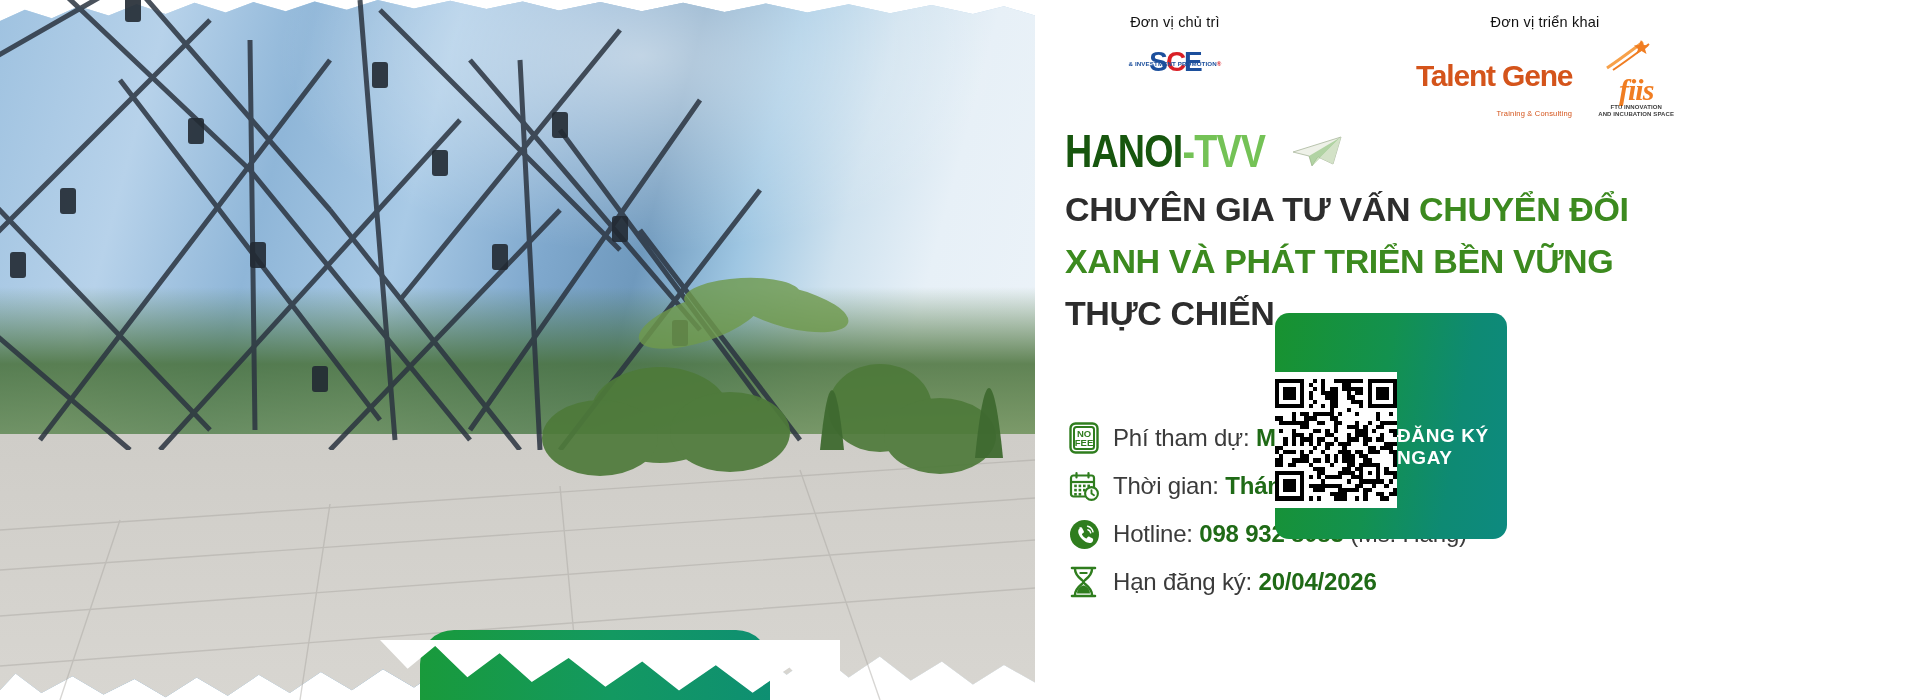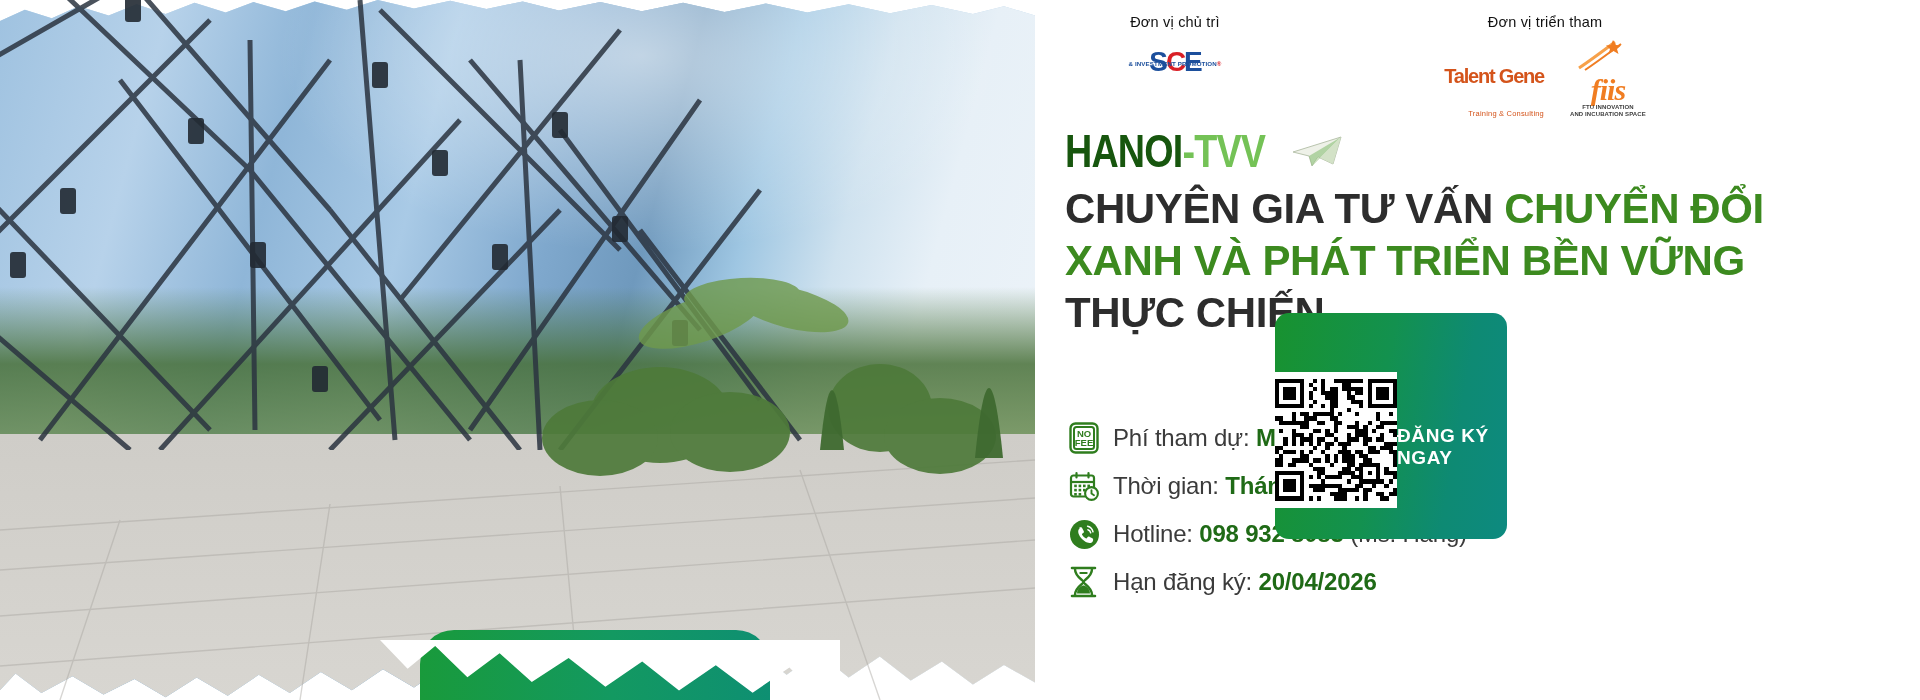--- a/index.html
+++ b/index.html
@@ -87,21 +87,21 @@
   .sce-tag{
     position:absolute;left:4px;top:20px;width:112px;text-align:center;
     font-size:6.2px;font-weight:bold;color:#1c4f9c;letter-spacing:.1px;white-space:nowrap;
   }
   .sce-tag .reg{color:#d91f26;}
 
   
   .impl-logos{display:flex;align-items:flex-end;justify-content:center;gap:26px;margin-top:8px;}
   .tg{position:relative;text-align:left;}
   .tg-main{
-    font-family:"Liberation Sans", sans-serif;font-weight:bold;font-size:20px;
+    font-family:"Liberation Sans", sans-serif;font-weight:bold;font-size:30px;
     color:#d4541b;letter-spacing:-1.2px;line-height:30px;
   }
   .tg-sub{font-size:7.5px;color:#d4541b;text-align:right;letter-spacing:.2px;margin-top:18px;}
   .fiis{position:relative;text-align:center;}
   .fiis-main{
     font-family:"Liberation Serif", serif;font-weight:bold;font-style:italic;
     font-size:30px;color:#f07d22;line-height:28px;letter-spacing:-1px;
   }
   .fiis-sub{font-size:6px;font-weight:bold;color:#3d3d3d;line-height:7px;letter-spacing:.1px;}
 
@@ -113,21 +113,21 @@
     transform:scaleX(.82);transform-origin:left center;white-space:nowrap;
   }
   .brand-dark{color:#17560e;}
   .brand-light{color:#74c256;}
   .plane{margin-left:-46px;}
 
   
   .headline{
     position:absolute;left:30px;top:183px;width:800px;
     font-family:"Liberation Sans", sans-serif;font-weight:bold;
-    font-size:42px;line-height:52px;letter-spacing:-.4px;color:#2d2d2d;
+    font-size:34px;line-height:52px;letter-spacing:-.4px;color:#2d2d2d;
   }
   .hl-green{color:#3c8a1f;}
 
   
   .info{position:absolute;left:34px;top:414px;}
   .info-row{display:flex;align-items:center;height:48px;text-align:right;}
   .info-icon{width:44px;height:34px;display:flex;align-items:center;}
   .info-text{
     font-size:24px;color:#3b3b3b;white-space:nowrap;letter-spacing:-.2px;
   }
@@ -222,21 +222,21 @@
           <div class="sce-text">
             <span class="sce-s">S</span><span class="sce-c">C</span><span class="sce-e">E</span>
           </div>
           <div class="sce-tag">
             <span>&amp; INVESTMENT PROMOTION</span><span class="reg">®</span>
           </div>
         </div>
       </div>
 
       <div class="partner-col right">
-        <div class="partner-label">Đơn vị triển tham</div>
+        <div class="partner-label">Đơn vị triển khai</div>
         <div class="impl-logos">
           <div class="tg">
             <div class="tg-main">Talent Gene</div>
             <div class="tg-sub">Training &amp; Consulting</div>
           </div>
           <div class="fiis">
             <svg width="62" height="34" viewBox="0 0 62 34">
               <path d="M2 30 C14 22 26 13 38 4" stroke="#f7a14a" stroke-width="3" fill="none"></path>
               <path d="M8 32 C20 24 32 15 44 6" stroke="#f07d22" stroke-width="2" fill="none"></path>
               <path d="M36 2 l3 5 5 .5 -4 3.5 1.5 5 -5-3 -5 3 1.5-5 -4-3.5 5-.5z" fill="#f07d22"></path>

